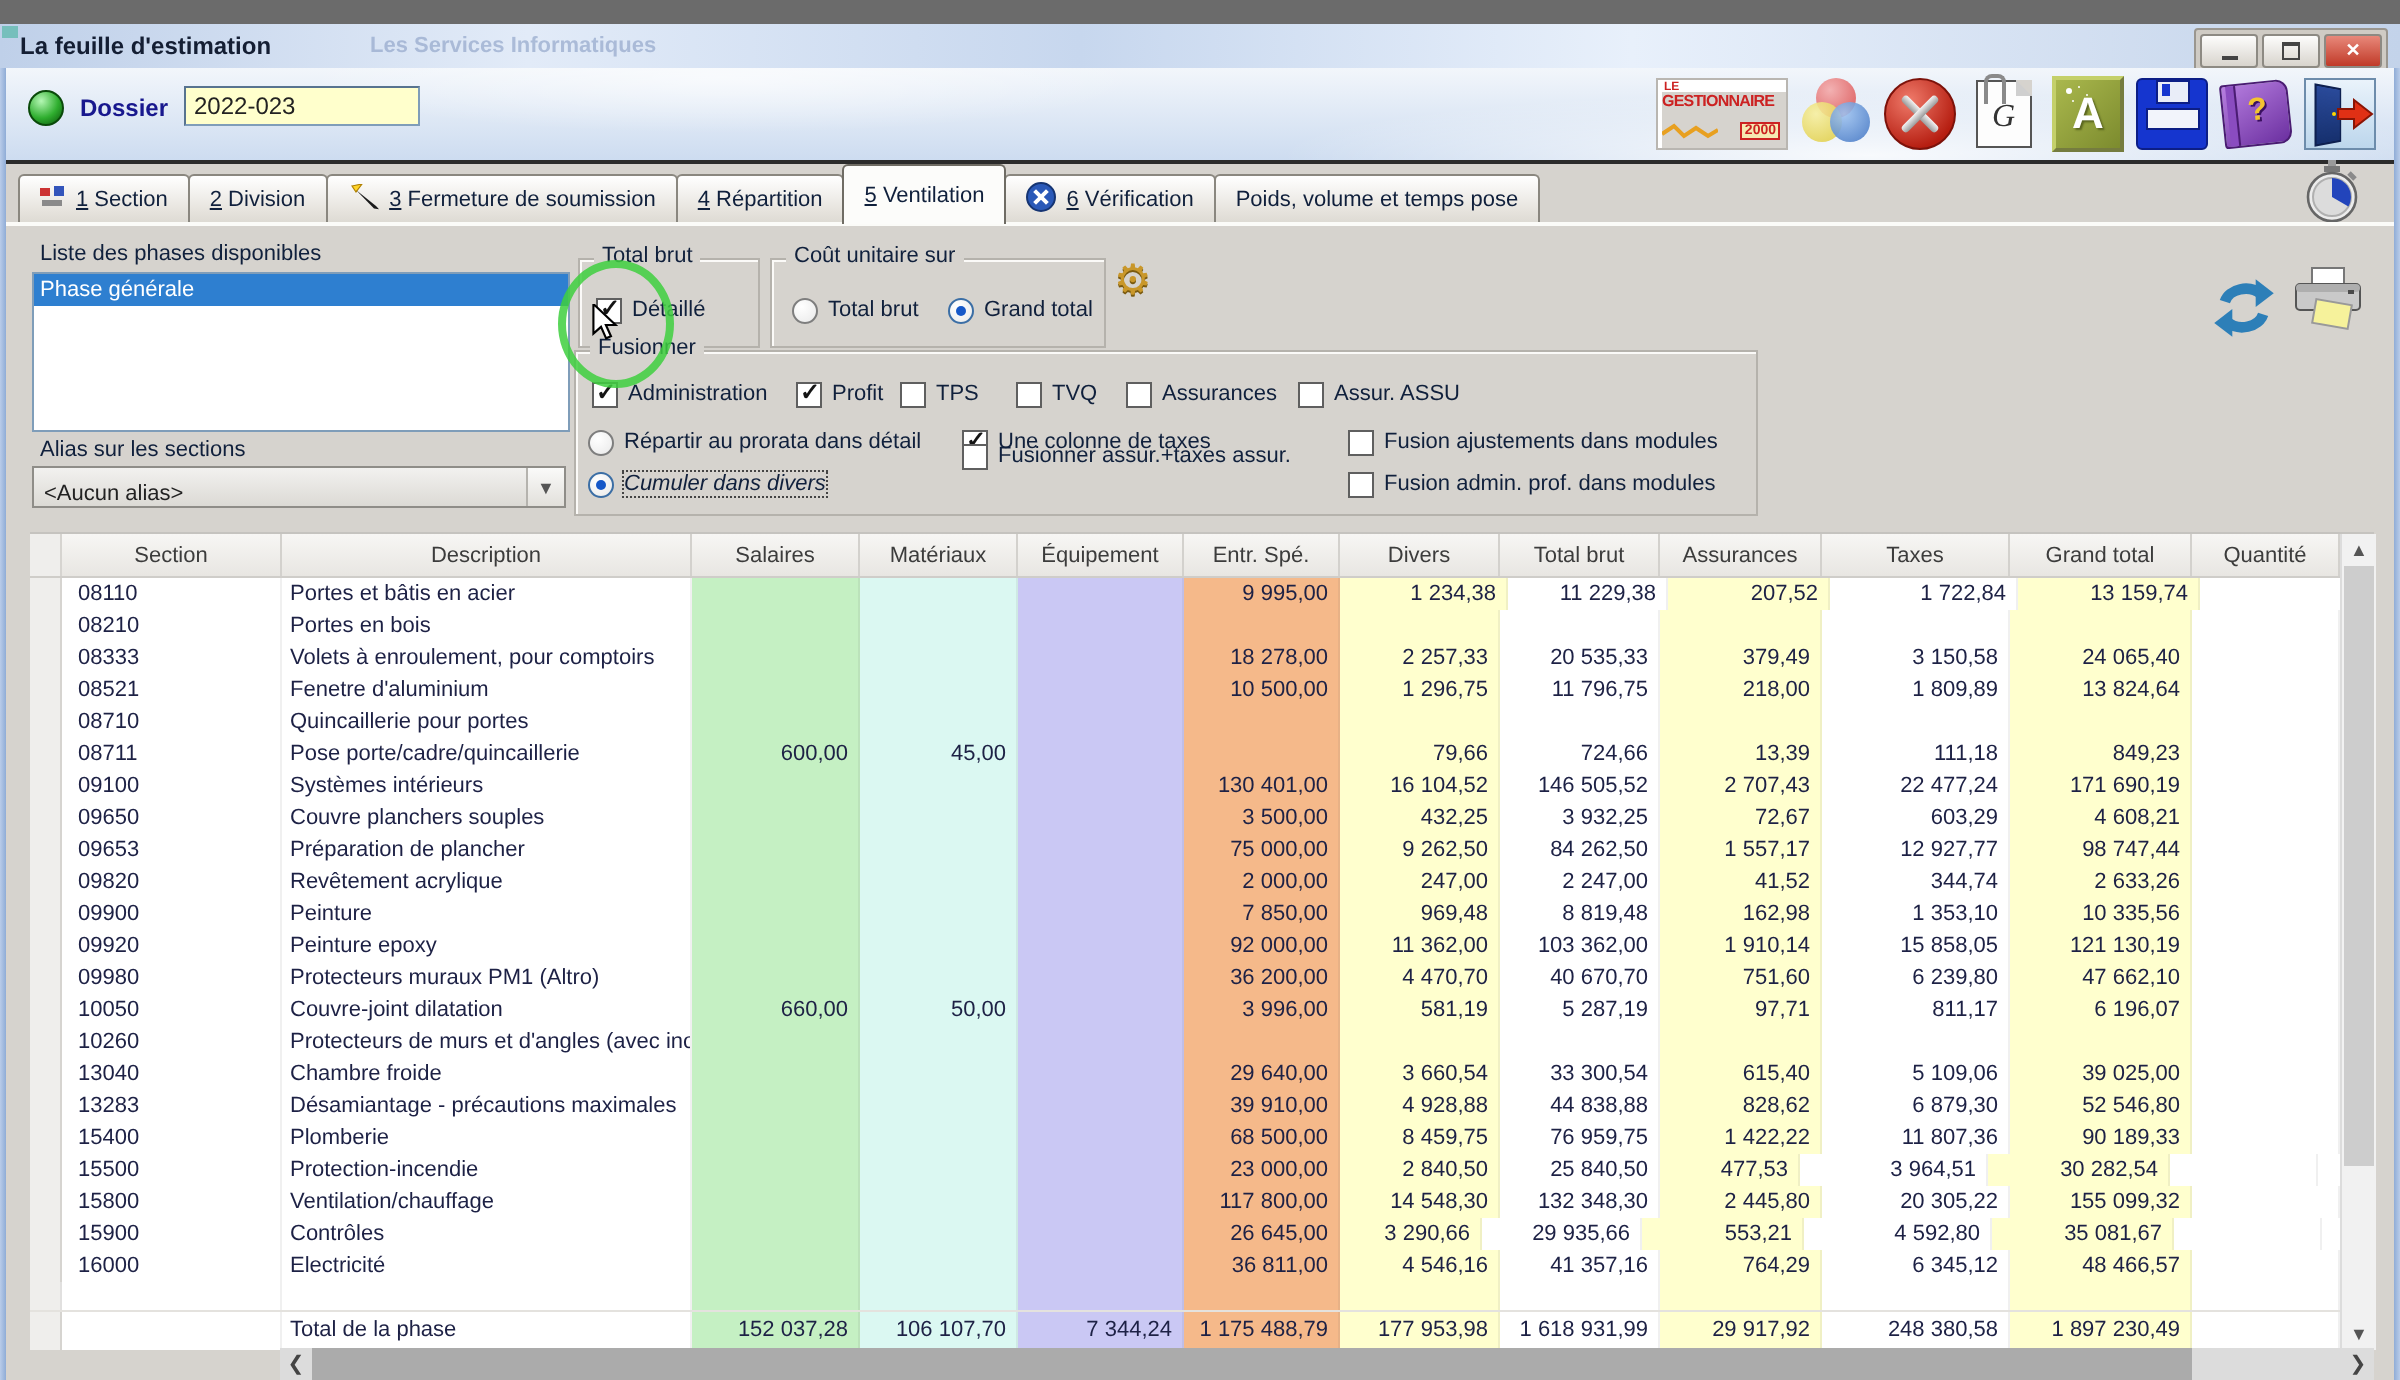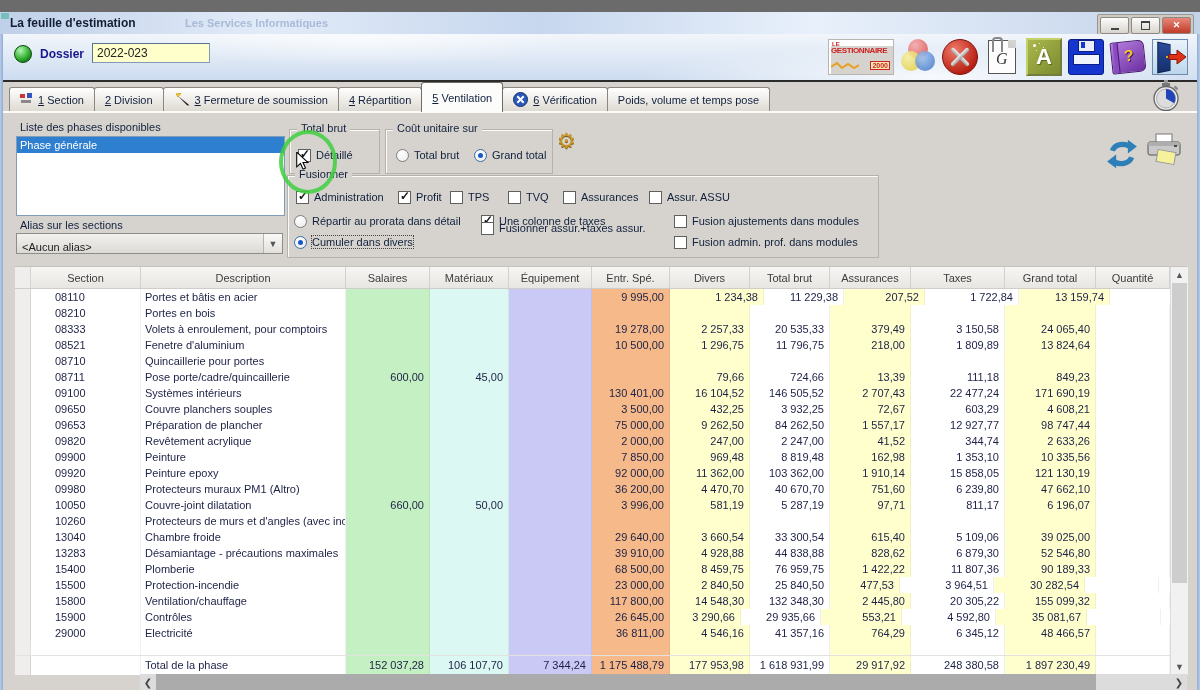--- a/index.html
+++ b/index.html
@@ -103,33 +103,33 @@
   .combo .drop{width:18px;height:100%;border-left:1px solid #b5b3ae;background:linear-gradient(#fafaf9,#e2e0db);display:flex;align-items:center;justify-content:center;color:#555;font-size:9px;}
 
   .group{position:absolute;border:1px solid #b5b2ac;box-shadow:inset 1px 1px 0 #fbfaf8;}
   .group .gtitle{position:absolute;top:-8px;left:7px;background:#d6d3ce;padding:0 4px;color:#10203c;}
   .opt{position:absolute;display:flex;align-items:center;gap:5px;height:14px;white-space:nowrap;color:#10203c;}
   .box{width:13px;height:13px;box-sizing:border-box;background:#fff;border:1px solid #5f5f5f;position:relative;flex:none;}
   .box.checked::after{content:"✓";position:absolute;left:1px;top:-3px;font-size:12px;font-weight:bold;color:#141414;}
   .rad{width:13px;height:13px;box-sizing:border-box;background:radial-gradient(circle at 35% 30%,#fff,#e9e9e9);border:1px solid #7e7e7e;border-radius:50%;position:relative;flex:none;}
   .rad.sel{border-color:#3b6ea5;}
   .rad.sel::after{content:"";position:absolute;left:3px;top:3px;width:5px;height:5px;border-radius:50%;background:#1658c8;}
-  .focusbox{outline:1px dotted #444;}
+  .focusbox{outline:1px dotted #444;font-style:italic;}
 
   
   .tablewrap{position:absolute;left:12px;top:154px;width:1172px;height:408px;background:#fff;display:flex;border-top:1px solid #c5c3bf;}
   .tbl{width:1155px;display:flex;flex-direction:column;flex:none;}
   .thead{display:flex;height:21px;flex:none;background:linear-gradient(#f7f6f4,#e8e6e2);border-bottom:1px solid #cfcdc9;}
   .th{display:flex;align-items:center;justify-content:center;color:#3c3c3c;border-right:1px solid #d3d1cd;box-sizing:border-box;overflow:hidden;white-space:nowrap;flex:none;}
   .trow{display:flex;height:16px;flex:none;}
   .trow.total{height:19px;border-top:1px solid #e4e2de;}
   .td{box-sizing:border-box;color:#1d2145;line-height:16px;overflow:hidden;white-space:nowrap;border-right:1px solid rgba(110,110,110,.10);flex:none;}
   .trow.total .td{line-height:19px;}
   .num{text-align:right;padding-right:5px;}
-  .pleft{padding-left:24px;}
+  .pleft{padding-left:8px;}
   .pdesc{padding-left:4px;}
   .rowhdr{background:#efeeec;border-right:1px solid #d6d4d0;}
   .filler{display:flex;flex:1;}
   .fcell{box-sizing:border-box;border-right:1px solid rgba(110,110,110,.10);flex:none;height:100%;}
   .bg-sal{background:var(--salaires);}
   .bg-mat{background:var(--materiaux);}
   .bg-equ{background:var(--equipement);}
   .bg-ent{background:var(--entr-spe);}
   .bg-yel{background:var(--yellow);}
 
@@ -401,21 +401,21 @@
             <div class="th" style="width:74px">Quantité</div>
           </div>
           <div class="trow ">
             <div class="td rowhdr" style="width:16px"></div>
             <div class="td pleft " style="width:110px">08110</div>
             <div class="td pdesc " style="width:205px">Portes et bâtis en acier</div>
             <div class="td num bg-sal" style="width:84px"></div>
             <div class="td num bg-mat" style="width:79px"></div>
             <div class="td num bg-equ" style="width:83px"></div>
             <div class="td num bg-ent" style="width:78px">9 995,00</div>
-            <div class="td num bg-yel" style="width:94px">1 234,38</div>
+            <div class="td num bg-yel" style="width:84px">1 234,38</div>
             <div class="td num " style="width:80px">11 229,38</div>
             <div class="td num bg-yel" style="width:81px">207,52</div>
             <div class="td num " style="width:94px">1 722,84</div>
             <div class="td num bg-yel" style="width:91px">13 159,74</div>
             <div class="td pdesc " style="width:74px"></div>
           </div>
           <div class="trow ">
             <div class="td rowhdr" style="width:16px"></div>
             <div class="td pleft " style="width:110px">08210</div>
             <div class="td pdesc " style="width:205px">Portes en bois</div>
@@ -430,21 +430,21 @@
             <div class="td num bg-yel" style="width:91px"></div>
             <div class="td pdesc " style="width:74px"></div>
           </div>
           <div class="trow ">
             <div class="td rowhdr" style="width:16px"></div>
             <div class="td pleft " style="width:110px">08333</div>
             <div class="td pdesc " style="width:205px">Volets à enroulement, pour comptoirs</div>
             <div class="td num bg-sal" style="width:84px"></div>
             <div class="td num bg-mat" style="width:79px"></div>
             <div class="td num bg-equ" style="width:83px"></div>
-            <div class="td num bg-ent" style="width:78px">19 278,00</div>
+            <div class="td num bg-ent" style="width:78px">18 278,00</div>
             <div class="td num bg-yel" style="width:80px">2 257,33</div>
             <div class="td num " style="width:80px">20 535,33</div>
             <div class="td num bg-yel" style="width:81px">379,49</div>
             <div class="td num " style="width:94px">3 150,58</div>
             <div class="td num bg-yel" style="width:91px">24 065,40</div>
             <div class="td pdesc " style="width:74px"></div>
           </div>
           <div class="trow ">
             <div class="td rowhdr" style="width:16px"></div>
             <div class="td pleft " style="width:110px">08521</div>
@@ -710,21 +710,21 @@
             <div class="td num bg-ent" style="width:78px">26 645,00</div>
             <div class="td num bg-yel" style="width:71px">3 290,66</div>
             <div class="td num " style="width:80px">29 935,66</div>
             <div class="td num bg-yel" style="width:81px">553,21</div>
             <div class="td num " style="width:94px">4 592,80</div>
             <div class="td num bg-yel" style="width:91px">35 081,67</div>
             <div class="td pdesc " style="width:74px"></div>
           </div>
           <div class="trow ">
             <div class="td rowhdr" style="width:16px"></div>
-            <div class="td pleft " style="width:110px">29000</div>
+            <div class="td pleft " style="width:110px">16000</div>
             <div class="td pdesc " style="width:205px">Electricité</div>
             <div class="td num bg-sal" style="width:84px"></div>
             <div class="td num bg-mat" style="width:79px"></div>
             <div class="td num bg-equ" style="width:83px"></div>
             <div class="td num bg-ent" style="width:78px">36 811,00</div>
             <div class="td num bg-yel" style="width:80px">4 546,16</div>
             <div class="td num " style="width:80px">41 357,16</div>
             <div class="td num bg-yel" style="width:81px">764,29</div>
             <div class="td num " style="width:94px">6 345,12</div>
             <div class="td num bg-yel" style="width:91px">48 466,57</div>

